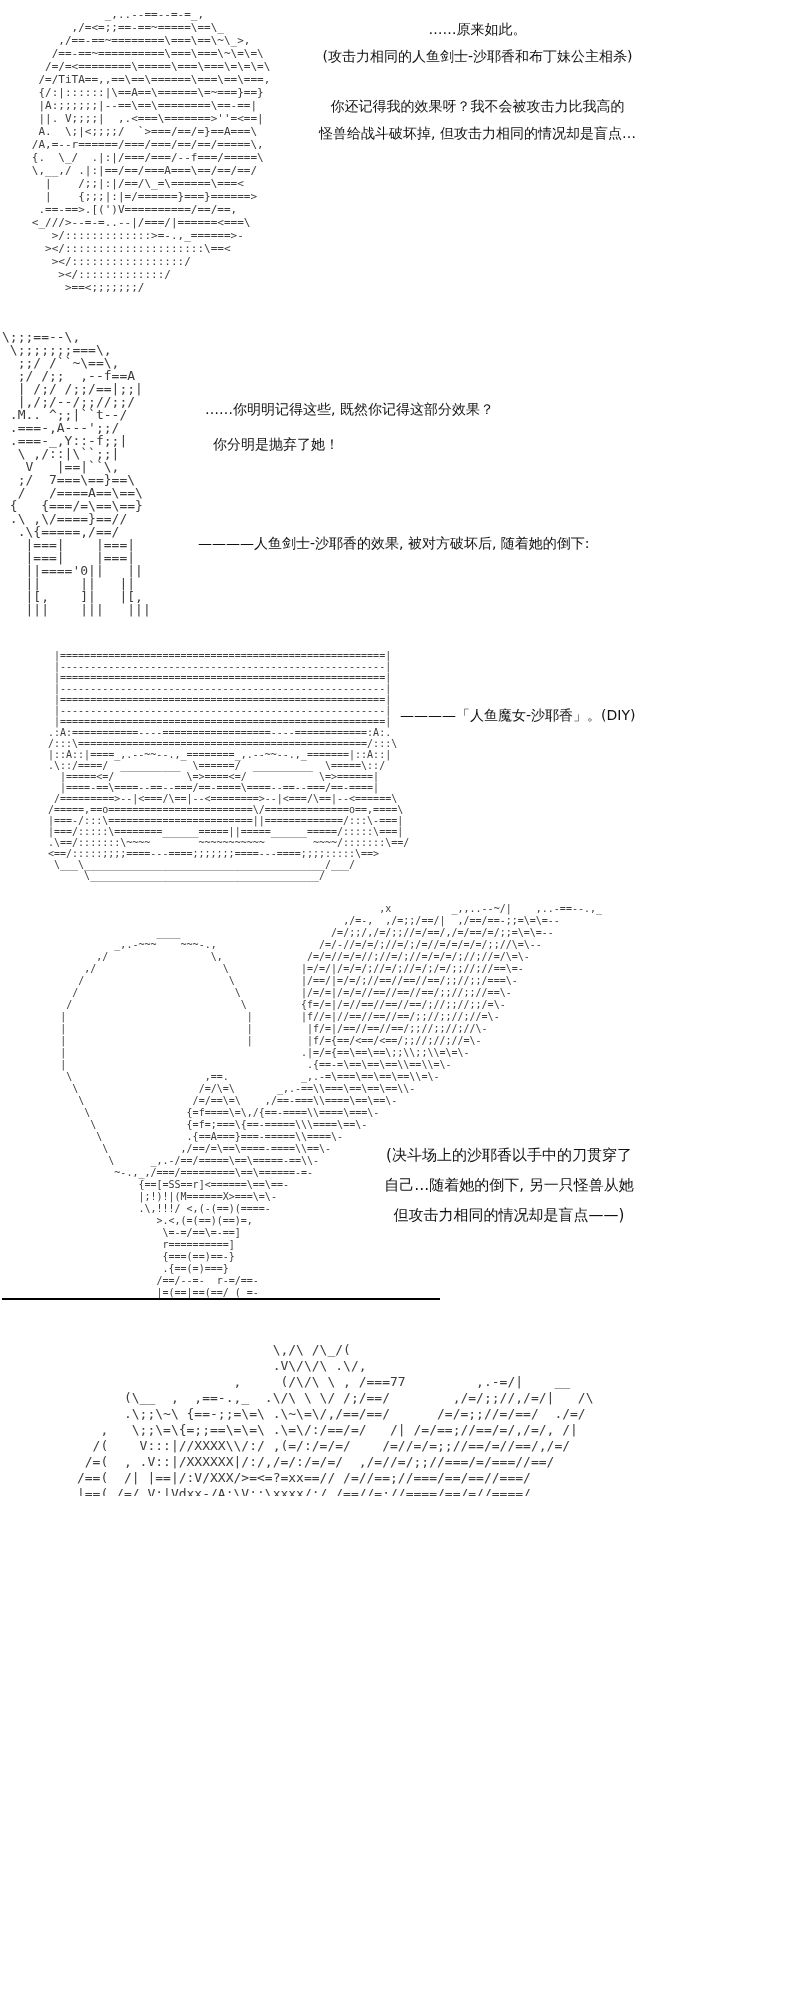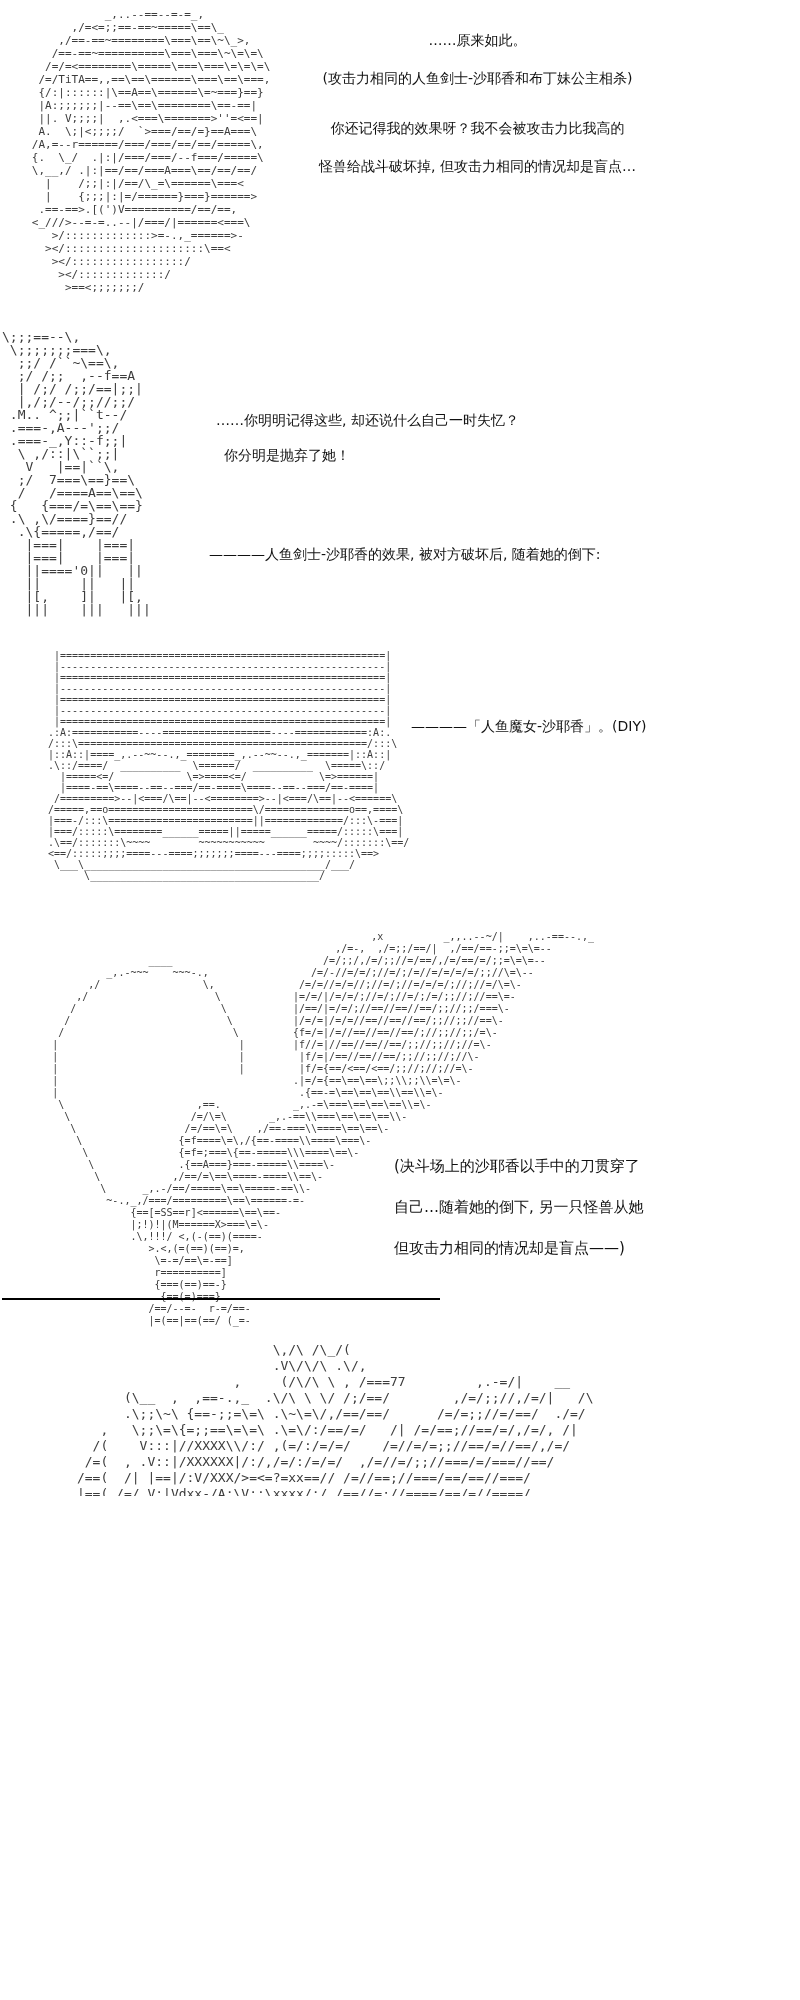--- a/index.html
+++ b/index.html
@@ -3,23 +3,23 @@
 <meta charset="utf-8">
 <style>
   html,body{margin:0;padding:0;background:#ffffff;}
   .page{position:relative;width:800px;height:1496px;overflow:hidden;background:#ffffff;
         font-family:"DejaVu Sans",sans-serif;color:#111111;}
   .aa{position:absolute;margin:0;font-family:"DejaVu Sans Mono",monospace;color:#3c3c3c;
       white-space:pre;letter-spacing:0;}
   #aa1{top:8px;left:12px;font-size:11px;line-height:13px;}
   #aa2{top:330px;left:2px;font-size:13px;line-height:13px;}
   #aa3{top:650px;left:48px;font-size:10px;line-height:11px;}
-  #aa4{top:903px;left:4px;font-size:10px;line-height:12px;margin-top:28px;}
+  #aa4{top:903px;left:12px;font-size:10px;line-height:12px;}
   #aa5{top:1342px;left:30px;font-size:13px;line-height:16px;}
-  .ln{margin:11px;font-size:14px;line-height:27px;white-space:nowrap;color:#111111;}
+  .ln{margin:0;font-size:14px;line-height:27px;white-space:nowrap;color:#111111;}
   .gap{margin-top:23px;}
   .dlg{position:absolute;}
   #d1{top:16px;left:305px;width:345px;text-align:center;}
   .abs{position:absolute;}
   #d2l1{top:396px;left:205px;}
   #d2l2{top:431px;left:213px;}
   #d2l3{top:476px;left:205px;}
   #d2l4{top:530px;left:198px;}
   #d3{top:702px;left:400px;}
   #d4{top:1140px;left:383px;width:252px;text-align:center;}
@@ -77,21 +77,21 @@
  {   {===/=\==\==}
  .\ ,\/====}==//
   .\{=====,/==/
    |===|    |===|
    |===|    |===|
    ||===='0||   ||
    ||     ||   ||
    |[,    ]|   |[,
    |||    |||   |||</pre>
 
-  <p class="abs ln" id="d2l1">……你明明记得这些, 却还说什么自己一时失忆？</p>
+  <p class="abs ln" id="d2l1">……你明明记得这些, 既然你记得这部分效果？</p>
   <p class="abs ln" id="d2l2">你分明是抛弃了她！</p>
   <p class="abs ln" id="d2l4">————人鱼剑士-沙耶香的效果, 被对方破坏后, 随着她的倒下:</p>
 
   <pre class="aa" id="aa3"> |======================================================|
  |------------------------------------------------------|
  |======================================================|
  |------------------------------------------------------|
  |======================================================|
  |------------------------------------------------------|
  |======================================================|

